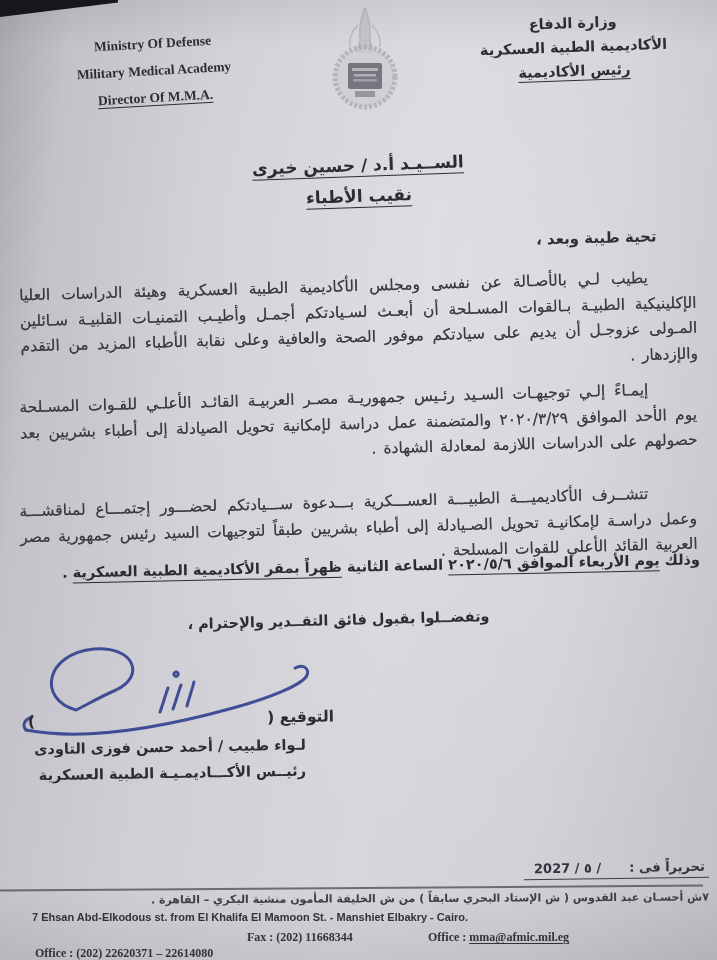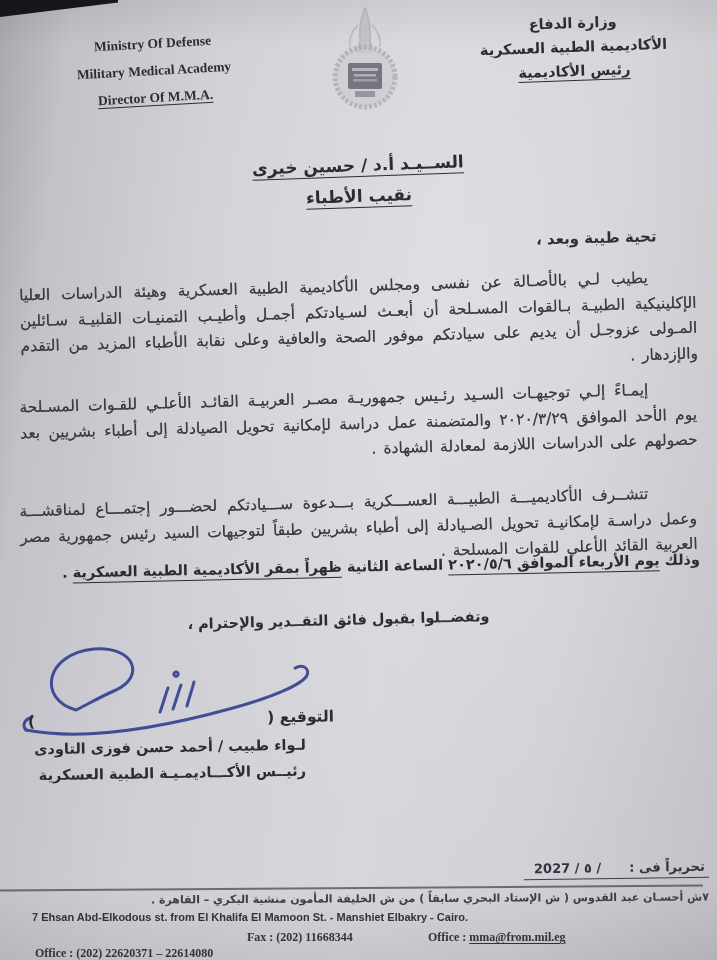--- a/index.html
+++ b/index.html
@@ -135,16 +135,16 @@
   </div>
 
   <div class="rule"></div>
 
   <div class="addr-ar">٧ش أحسـان عبد القدوس ( ش الإستاد البحري سابقاً ) من ش الخليفة المأمون منشية البكري – القاهرة .</div>
   <div class="addr-en">7 Ehsan Abd-Elkodous st. from El Khalifa El Mamoon St. - Manshiet Elbakry - Cairo.</div>
 
   <div class="contact">
     <span class="office"><span>Office : </span><span>(202) 22620371 – 22614080</span></span>
     <span class="fax"><span>Fax : </span><span>(202) 11668344</span></span>
-    <span class="email"><span>Office : </span><span class="val">mma@from.mil.eg</span></span>
+    <span class="email"><span>Office : </span><span class="val">mma@afmic.mil.eg</span></span>
   </div>
 
 </div>
 
 </body></html>

